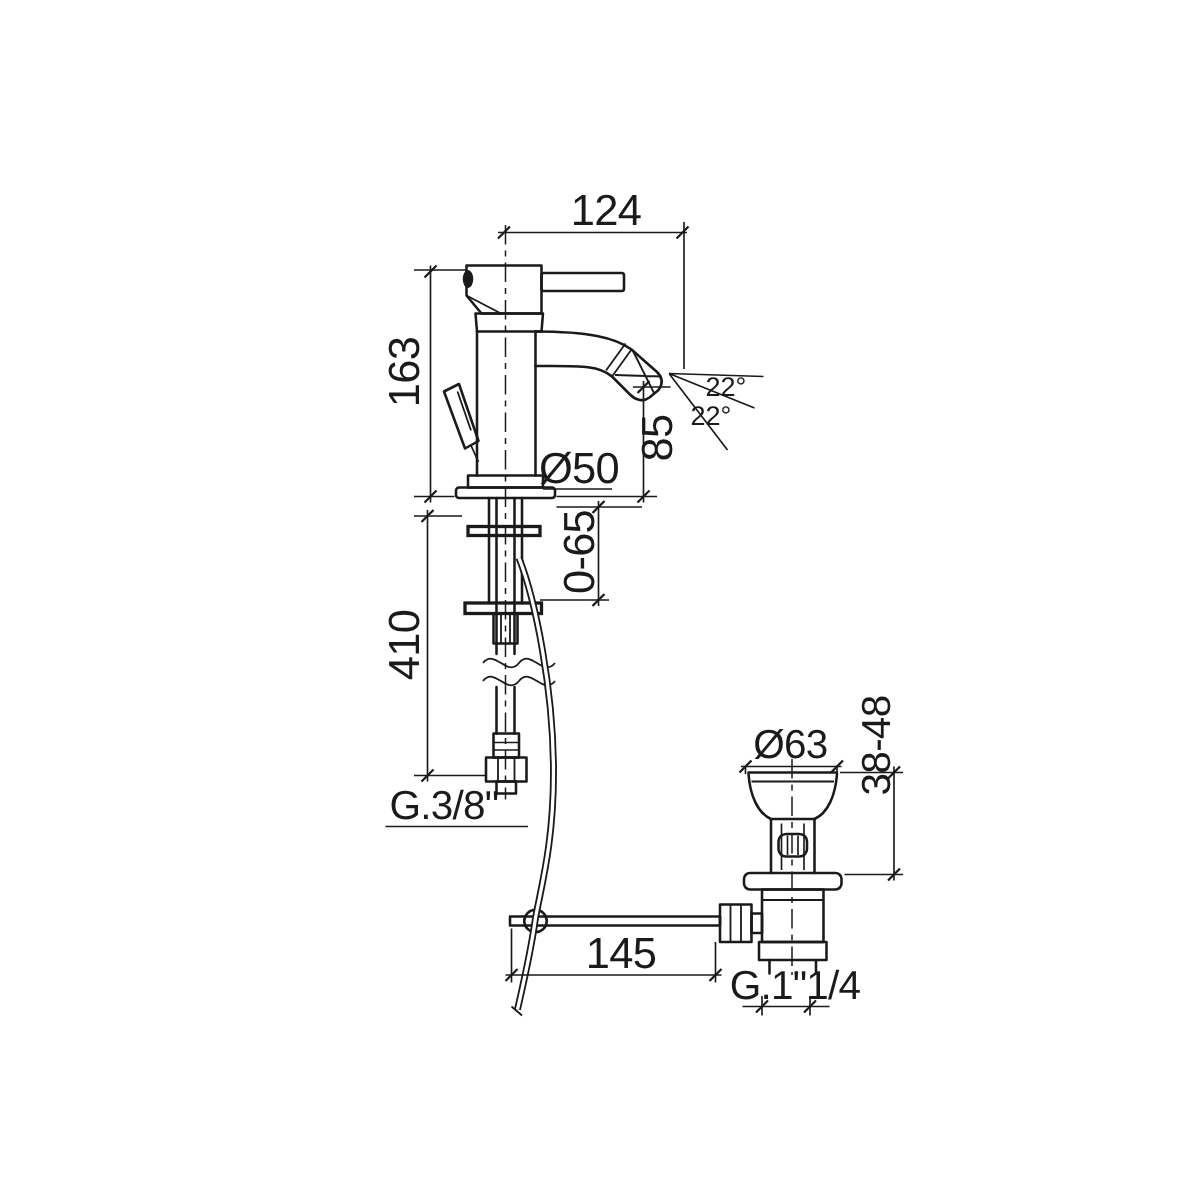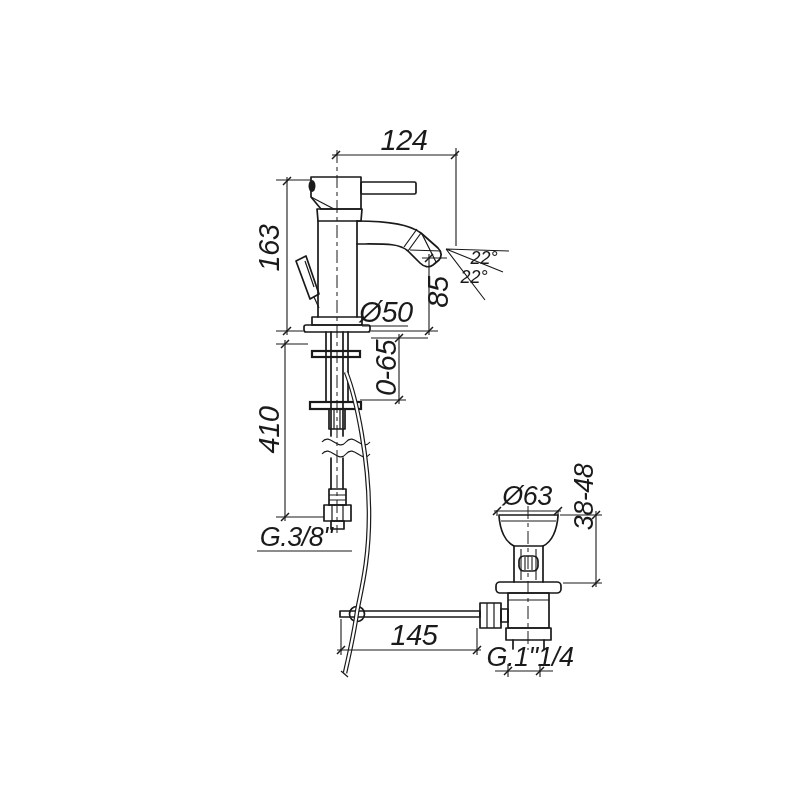--- a/index.html
+++ b/index.html
@@ -1,16 +1,16 @@
 <!DOCTYPE html>
 <html><head>
 <meta charset="utf-8">
 <style>
   html,body{margin:0;padding:0;background:#ffffff;}
-  .canvas{position:relative;width:800px;height:800px;background:#ffffff;overflow:hidden;font-style:italic;}
+  .canvas{position:relative;width:800px;height:800px;background:#ffffff;overflow:hidden;}
   svg{position:absolute;left:0;top:0;}
   text{font-family:"Liberation Sans", sans-serif; fill:#1a1a1a;}
   .dim{font-size:29px;letter-spacing:-0.5px;}
   .dim-sm{font-size:27px;letter-spacing:-0.5px;}
   .deg{font-size:18px;}
   .outline{stroke:#1a1a1a;stroke-width:1.7;fill:none;stroke-linejoin:round;stroke-linecap:round;}
   .thin{stroke:#1a1a1a;stroke-width:1.1;fill:none;}
   .detail{stroke:#1a1a1a;stroke-width:1.2;fill:none;}
   .thick{stroke:#1a1a1a;stroke-width:2.2;fill:none;}
   .center{stroke:#1a1a1a;stroke-width:1;fill:none;stroke-dasharray:13 4 4 4;}

